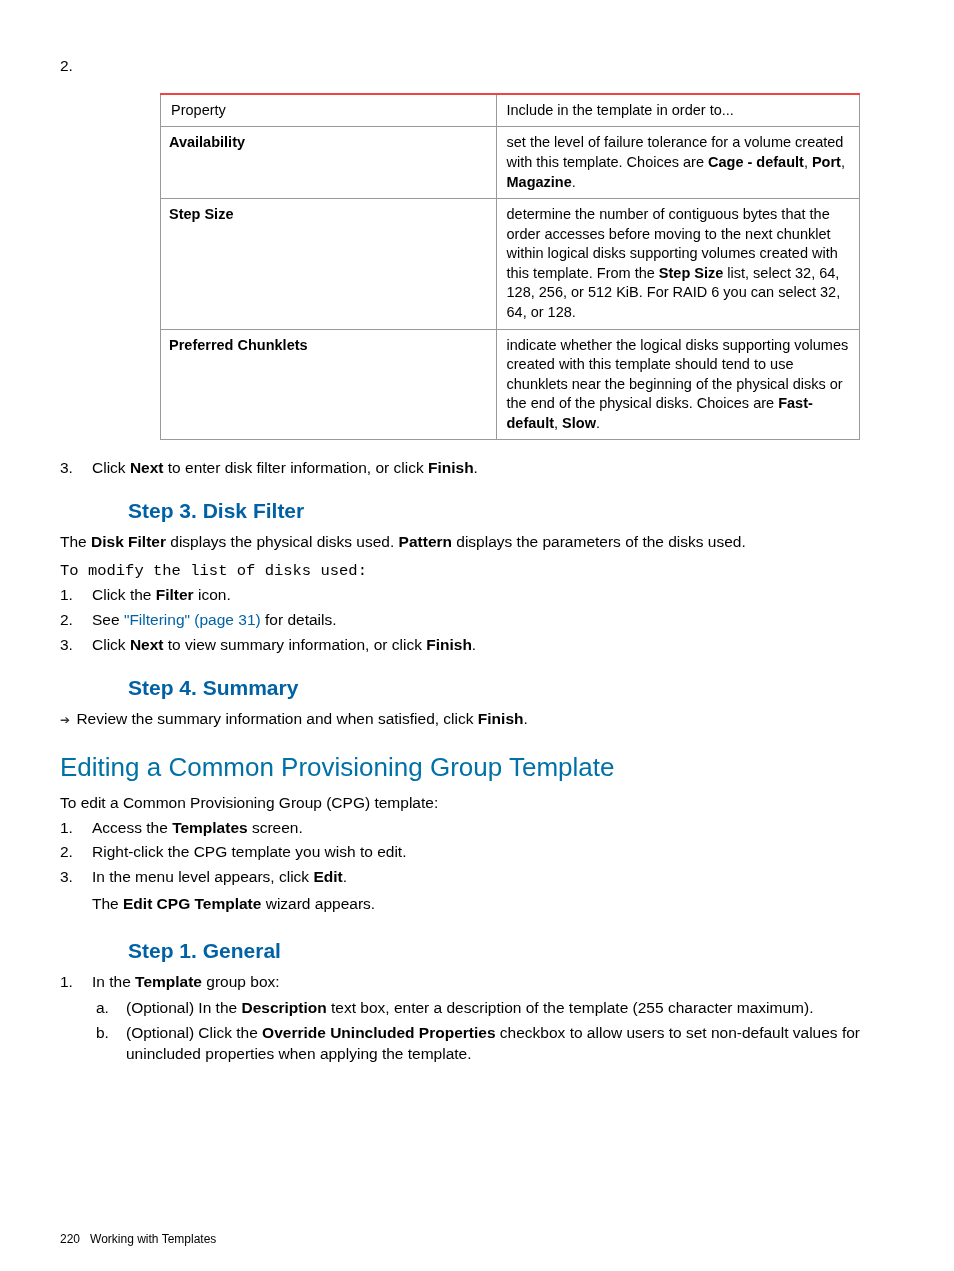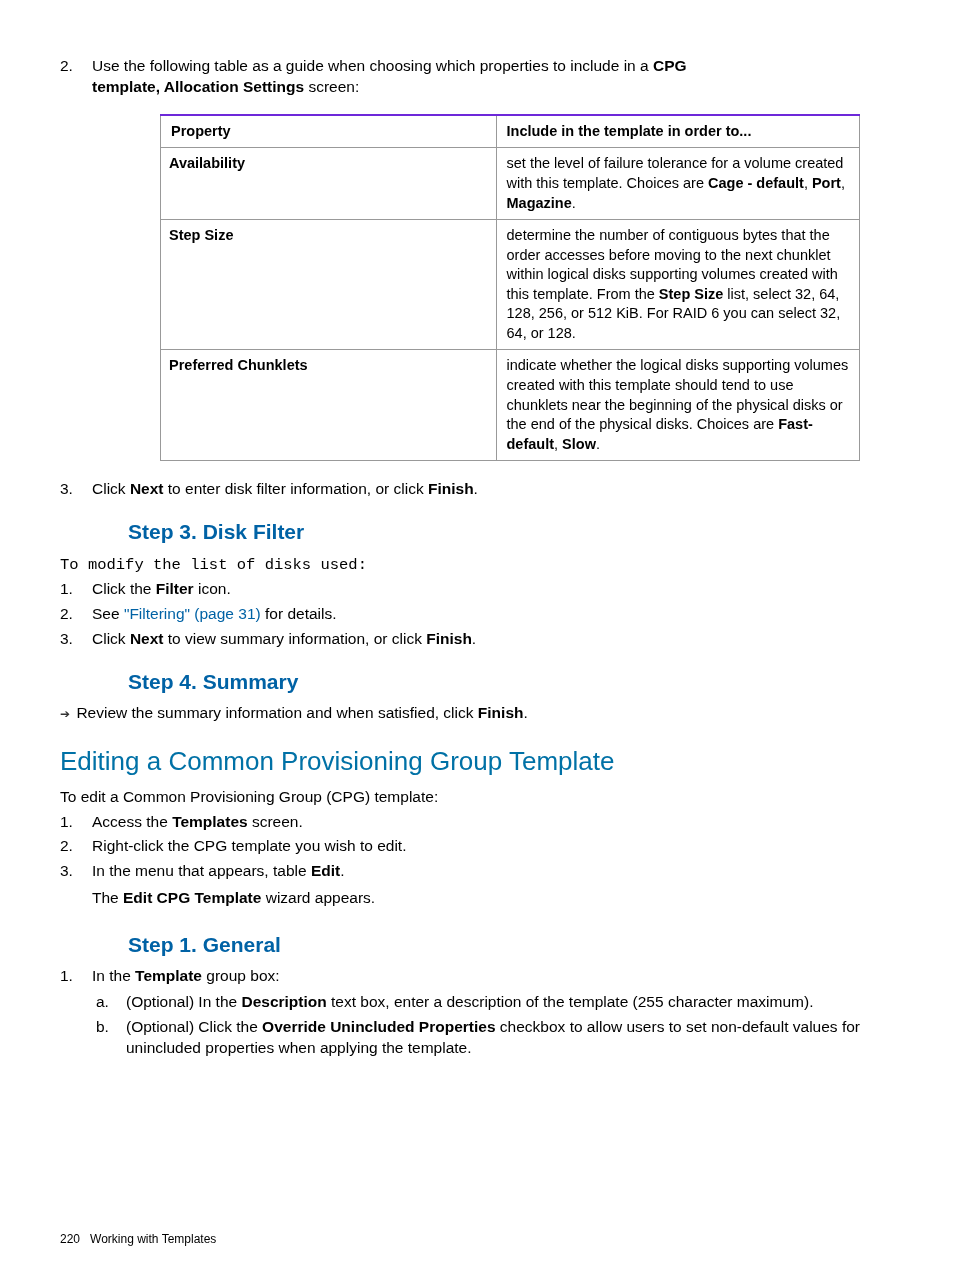--- a/index.html
+++ b/index.html
@@ -54,22 +54,22 @@
     margin-left: 100px;
     font-size: 14.5px;
   }
   table.props th, table.props td {
     border: 1px solid #999;
     padding: 6px 10px;
     text-align: left;
     vertical-align: top;
   }
   table.props th {
-    border-top: 2px solid #6d28d9;
-    font-weight: bold;
+    border-top: 2px solid #ef4444;
+    font-weight: normal;
     background: #fff;
   }
   table.props td.prop {
     font-weight: bold;
     width: 48%;
     padding-left: 8px;
   }
   .link {
     color: #0062a5;
   }
@@ -100,24 +100,20 @@
   }
 </style>
 </head>
 <body>
 
 <div class="page">
 
   <ol class="custom indent1">
     <li>
       <span class="num">2.</span>
-      <span>
-        <span>Use the following table as a guide when choosing which properties to include in a </span><b>CPG</b><br>
-        <b>template, Allocation Settings</b><span> screen:</span>
-      </span>
     </li>
   </ol>
 
   <table class="props">
     <thead>
       <tr>
         <th>Property</th>
         <th>Include in the template in order to...</th>
       </tr>
     </thead>
@@ -147,20 +143,23 @@
     <li>
       <span class="num">3.</span>
       <span>
         <span>Click </span><b>Next</b><span> to enter disk filter information, or click </span><b>Finish</b><span>.</span>
       </span>
     </li>
   </ol>
 
   <div class="step-heading indent1">Step 3. Disk Filter</div>
 
+  <div class="para indent1">
+    <span>The </span><b>Disk Filter</b><span> displays the physical disks used. </span><b>Pattern</b><span> displays the parameters of the disks used.</span>
+  </div>
   <div class="para indent1" style="margin-top:8px;font-family:Liberation Mono, monospace;">To modify the list of disks used:</div>
 
   <ol class="custom indent1">
     <li>
       <span class="num">1.</span>
       <span><span>Click the </span><b>Filter</b><span> icon.</span></span>
     </li>
     <li>
       <span class="num">2.</span>
       <span><span>See </span><span class="link">"Filtering" (page 31)</span><span> for details.</span></span>
@@ -185,21 +184,21 @@
       <span class="num">1.</span>
       <span><span>Access the </span><b>Templates</b><span> screen.</span></span>
     </li>
     <li>
       <span class="num">2.</span>
       <span>Right-click the CPG template you wish to edit.</span>
     </li>
     <li>
       <span class="num">3.</span>
       <span>
-        <span>In the menu that appears, table </span><b>Edit</b><span>.</span><br>
+        <span>In the menu level appears, click </span><b>Edit</b><span>.</span><br>
         <span style="display:inline-block; margin-top:6px;"><span>The </span><b>Edit CPG Template</b><span> wizard appears.</span></span>
       </span>
     </li>
   </ol>
 
   <div class="step-heading indent1" style="margin-top:22px;">Step 1. General</div>
 
   <ol class="custom indent1">
     <li>
       <span class="num">1.</span>

